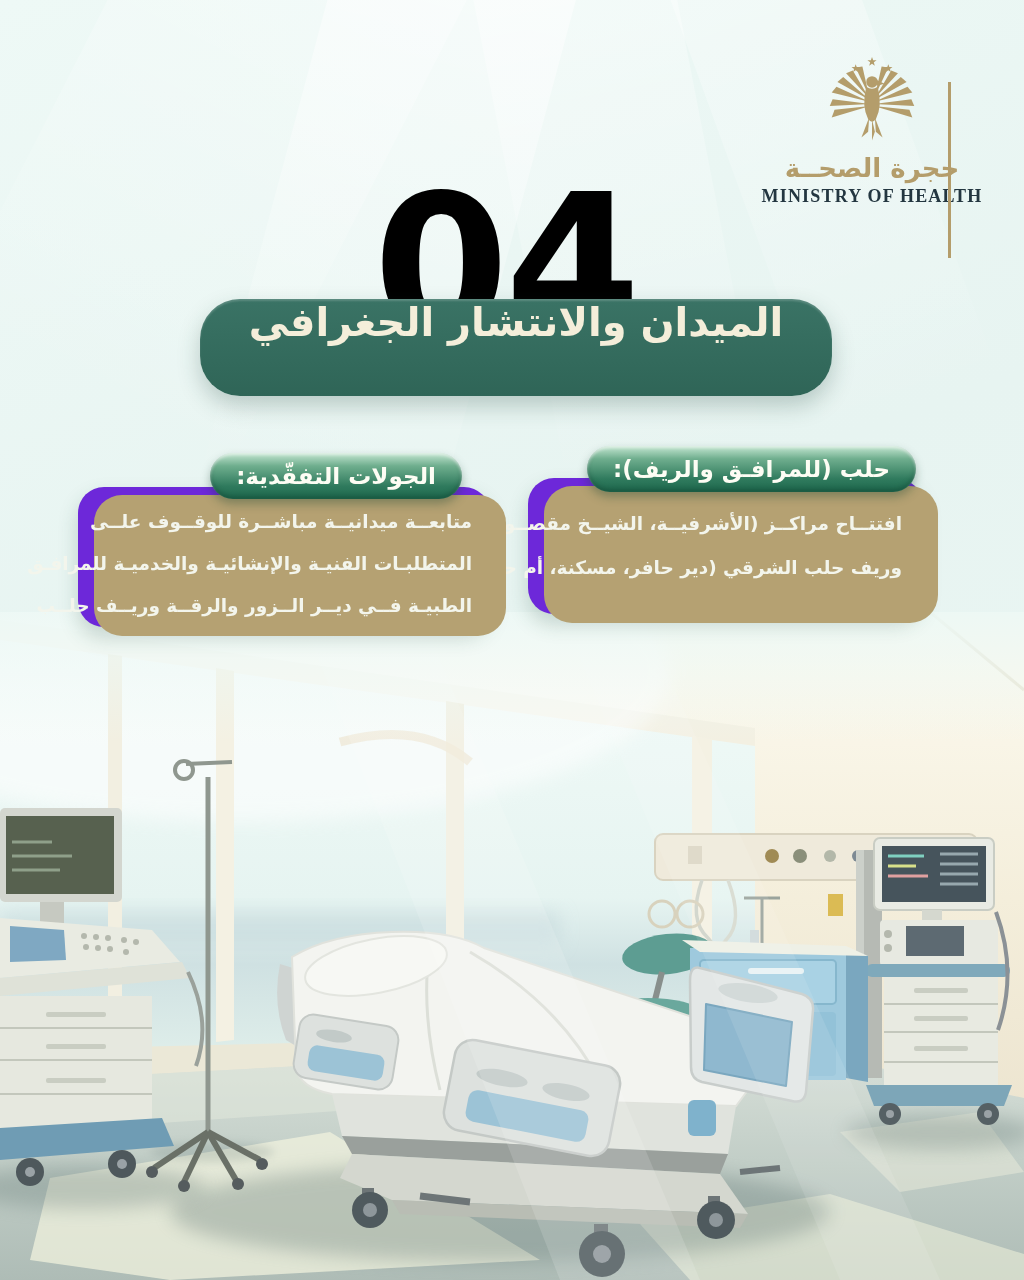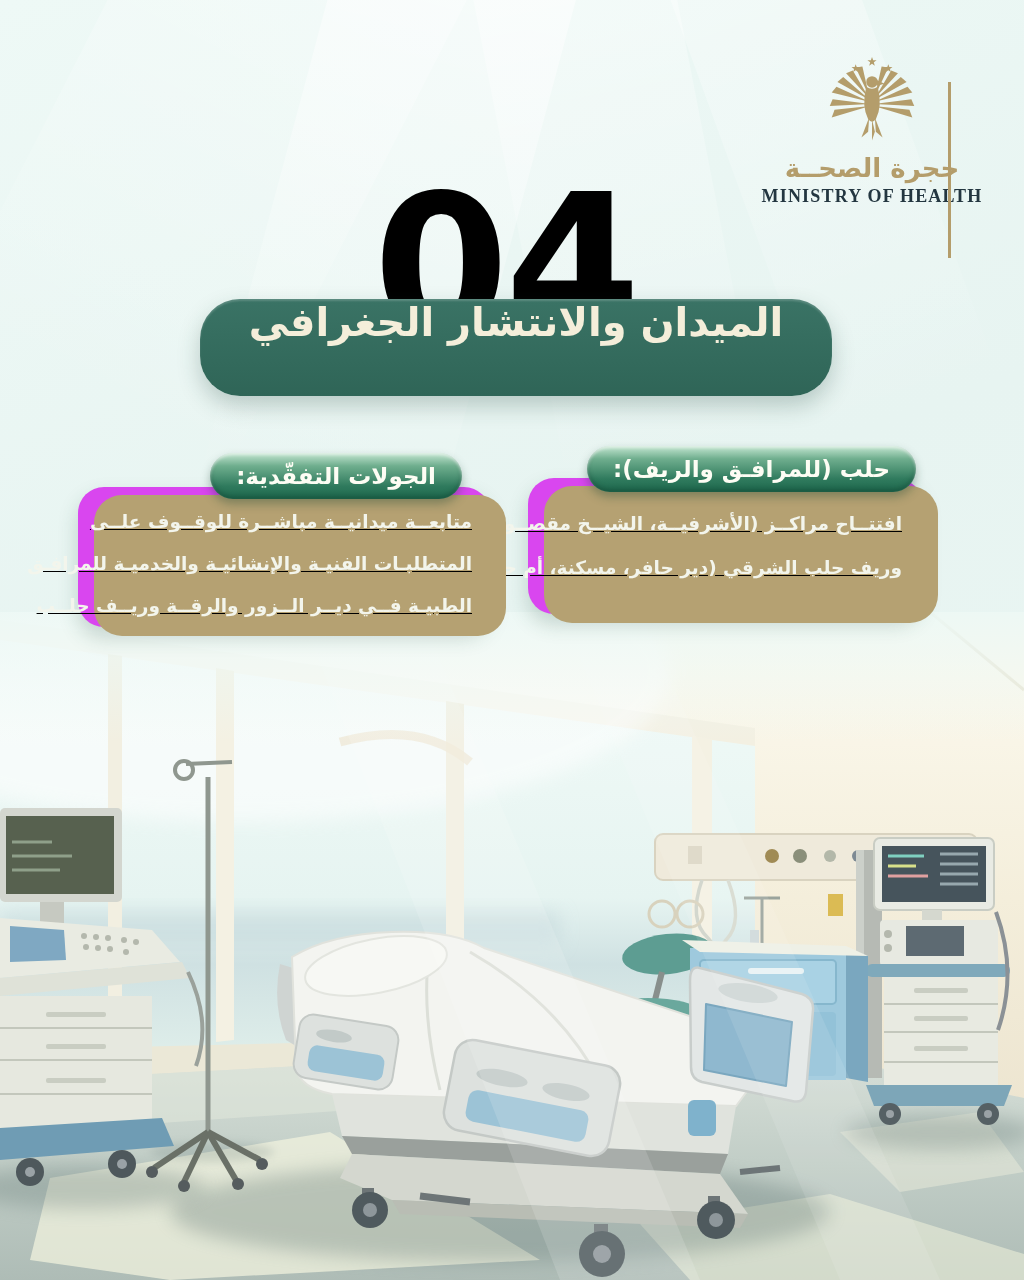--- a/index.html
+++ b/index.html
@@ -33,22 +33,22 @@
     font-size:195px;font-weight:bold;line-height:1;color:#000000;letter-spacing:-4px;z-index:2;}
 
   
   .banner{position:absolute;left:200px;top:299px;width:632px;height:97px;z-index:4;
     background:linear-gradient(180deg,#3a7365 0%,#2f6557 100%);
     border-radius:40px;display:flex;align-items:flex-start;justify-content:center;
     box-shadow:0 10px 22px rgba(30,70,58,.25), inset 0 2px 2px rgba(255,255,255,.18);}
   .banner-title{color:#f4eeda;font-size:40px;font-weight:bold;direction:rtl;}
 
   
-  .card{position:absolute;background:#d946ef;border-radius:26px;direction:rtl;z-index:6;
-    box-shadow:0 10px 20px rgba(40,80,66,.22);text-decoration:underline;}
+  .card{position:absolute;background:#6d28d9;border-radius:26px;direction:rtl;z-index:6;
+    box-shadow:0 10px 20px rgba(40,80,66,.22);}
   .card::before{content:"";position:absolute;top:8px;right:-16px;bottom:-9px;left:16px;
     background:#b5a172;border-radius:28px;z-index:-1;}
   .card .lines{color:#f3f5ec;font-weight:bold;text-align:right;}
   .card .line{white-space:nowrap;}
   .card-pill{position:absolute;height:46px;border-radius:23px;display:flex;align-items:center;
     padding:0 26px;color:#fdfdf4;font-size:23px;font-weight:bold;direction:rtl;
     background:linear-gradient(180deg,#c5e7d2 0%,#6fae8e 28%,#2f7a5d 72%,#1f6a4f 100%);
     box-shadow:0 5px 10px rgba(25,70,52,.35), inset 0 2px 3px rgba(255,255,255,.55),
       inset 0 -3px 5px rgba(10,50,35,.35);}
   .card-aleppo{left:528px;top:478px;width:394px;height:136px;}

